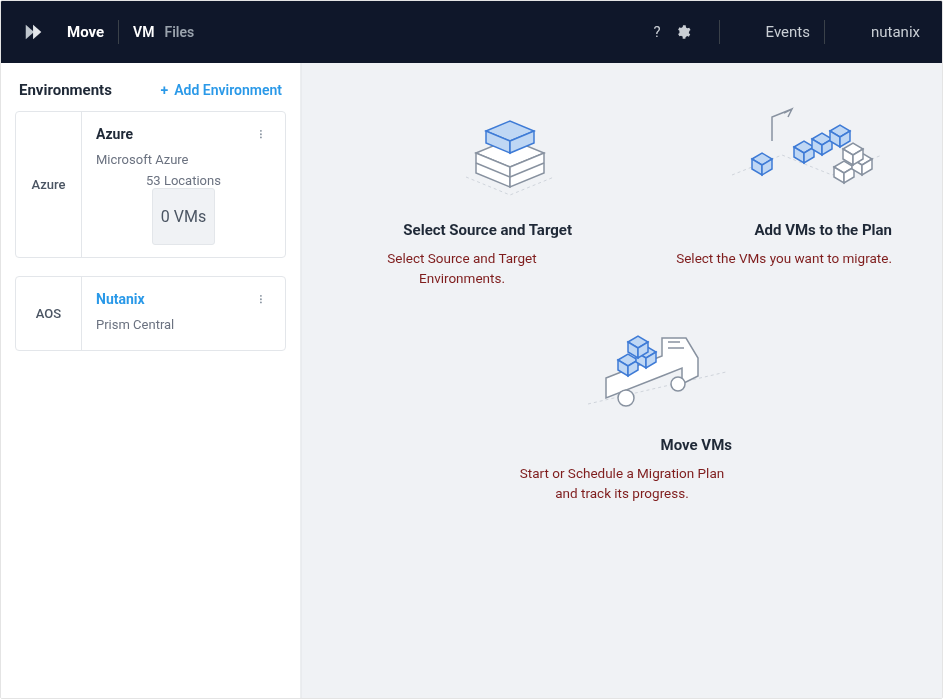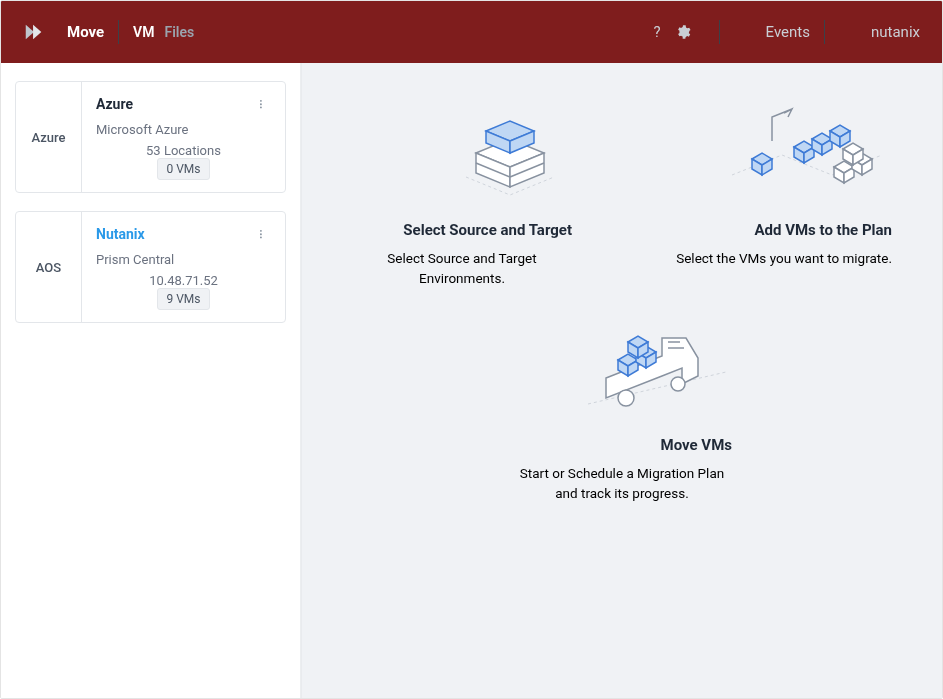--- a/index.html
+++ b/index.html
@@ -7,21 +7,21 @@
       font-family: -apple-system, BlinkMacSystemFont, "Segoe UI", Roboto, Helvetica, Arial, sans-serif;
       background: #ffffff;
       width: 943px;
       height: 699px;
       overflow: hidden;
       border: 1px solid #e4e4e4;
       border-radius: 2px;
     }
     .topbar {
       height: 62px;
-      background: #7f1d1d;
+      background: #0f172a;
       display: flex;
       align-items: center;
       padding: 0 22px;
       color: #c9ced4;
     }
     .logo {
       margin-right: 22px;
       display: flex;
       align-items: center;
     }
@@ -132,23 +132,23 @@
     .env-kebab-dots { display: inline-block; transform: rotate(90deg); }
     .env-title { font-size: 14px; font-weight: 700; color: #1f2937; margin-bottom: 10px; }
     .env-title.link { color: #2a99e8; font-weight: 700; }
     .env-sub { font-size: 13px; color: #6b7280; margin-bottom: 6px; }
     .env-footer { display: flex; justify-content: space-between; align-items: center; margin-top: 4px; flex-direction: column; }
     .env-meta { font-size: 13px; color: #6b7280; }
     .env-vms {
       background: #f0f2f5;
       border: 1px solid #e3e6ea;
       border-radius: 3px;
-      font-size: 12px;
+      font-size: 16px;
       color: #4b5563;
-      padding: 3px 8px;
+      padding: 18px 8px;
     }
 
     .content {
       flex: 1;
       background: #f0f2f5;
       border-left: 1px solid #e9ebee;
       padding-top: 40px;
       display: flex;
       flex-direction: column;
       align-items: center;
@@ -168,21 +168,21 @@
     }
     .step-icon { margin-bottom: 18px; }
     .step-title {
       font-size: 15px;
       font-weight: 700;
       color: #1f2937;
       margin-bottom: 10px;
     }
     .step-desc {
       font-size: 13.5px;
-      color: #000000;
+      color: #7f1d1d;
       line-height: 1.45;
     }
     .cta-row { margin-top: 38px; }
     .primary-btn {
       background: #3e9fe6;
       color: #ffffff;
       border: none;
       border-radius: 4px;
       padding: 12px 24px;
       font-size: 14.5px;
@@ -215,44 +215,47 @@
   </span>
   <span class="topbar-right-divider"></span>
   <span class="topbar-right-link">Events</span>
   <span class="topbar-right-divider"></span>
   <span class="topbar-right-link">nutanix</span>
 </div>
 
 <div class="main">
 
   <aside class="sidebar">
+    <div class="sidebar-header">
+      <span class="sidebar-title">Environments</span>
+      <span class="add-env">
+        <span>+</span>
+        <span>Add Environment</span>
+      </span>
+    </div>
 
     <div class="env-card">
       <div class="env-type-col">Azure</div>
       <div class="env-body">
         <div class="env-kebab"><span class="env-kebab-dots">…</span></div>
         <div class="env-title">Azure</div>
         <div class="env-sub">Microsoft Azure</div>
         <div class="env-footer">
           <span class="env-meta">53 Locations</span>
           <span class="env-vms">0 VMs</span>
         </div>
       </div>
     </div>
 
     <div class="env-card">
       <div class="env-type-col">AOS</div>
       <div class="env-body">
         <div class="env-kebab"><span class="env-kebab-dots">…</span></div>
         <div class="env-title link">Nutanix</div>
         <div class="env-sub">Prism Central</div>
-        <div class="env-footer">
-          <span class="env-meta">10.48.71.52</span>
-          <span class="env-vms">9 VMs</span>
-        </div>
       </div>
     </div>
   </aside>
 
   <section class="content">
 
     <div class="steps-row">
 
       <div class="step">
         <div class="step-icon">

